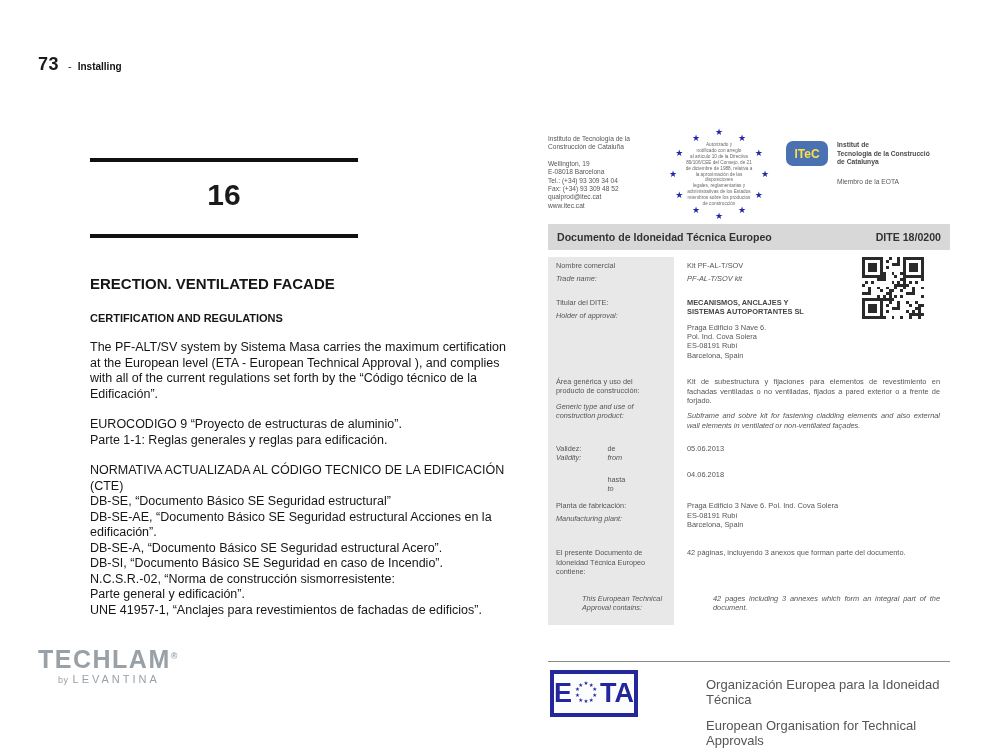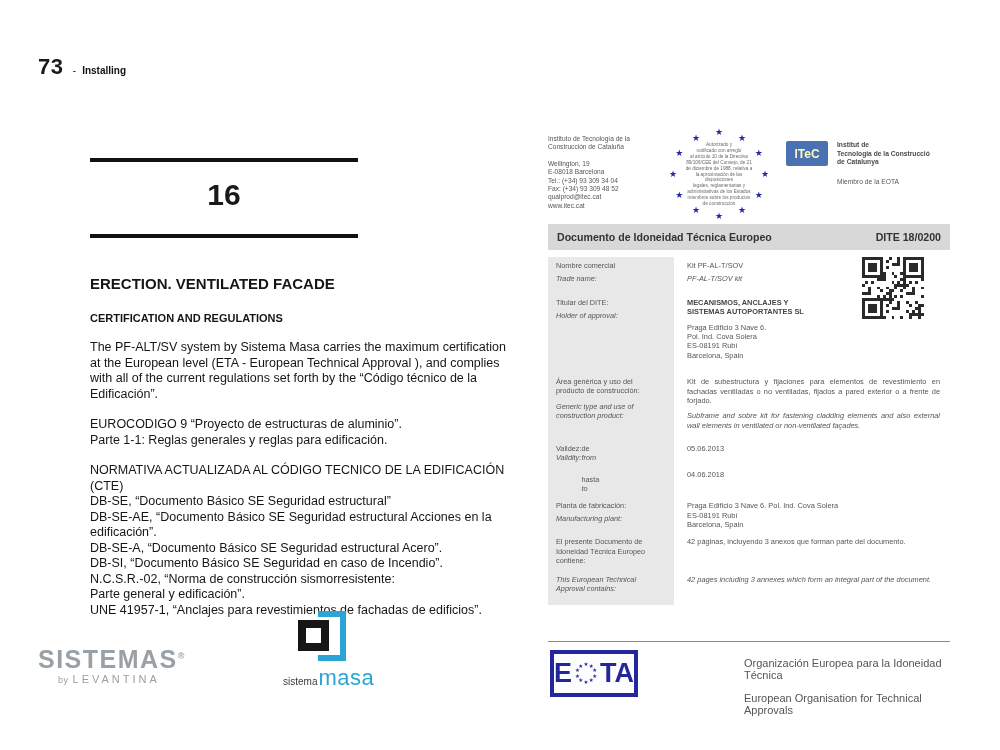--- a/index.html
+++ b/index.html
@@ -3,21 +3,21 @@
 <meta charset="utf-8">
 <style>
   html,body{margin:0;padding:0;background:#fff;}
   .page{position:relative;width:1000px;height:750px;background:#fff;overflow:hidden;
         font-family:"Liberation Sans","DejaVu Sans",sans-serif;color:#1a1a1a;}
   .pre{white-space:pre-line;}
   .italic{font-style:italic;}
 
   
   .page-header{position:absolute;left:38px;top:54px;display:flex;align-items:baseline;}
-  .page-num{font-size:22px;font-weight:bold;letter-spacing:0.5px;}
+  .page-num{font-size:18px;font-weight:bold;letter-spacing:0.5px;}
   .page-dash{font-size:11px;margin-left:9px;color:#222;}
   .page-label{font-size:10px;font-weight:600;margin-left:6px;color:#111;}
 
   
   .chapter{position:absolute;left:90px;top:158px;width:268px;
            border-top:4px solid #111;border-bottom:4px solid #111;}
   .chapter-num{text-align:center;font-size:30px;font-weight:bold;
                padding:17px 0 23px;line-height:32px;}
 
   
@@ -29,23 +29,23 @@
 
   
   .certificate{position:absolute;left:548px;top:126px;width:402px;color:#5a5a5a;}
   .cert-header{display:flex;height:96px;}
   .issuer-left{width:116px;font-size:6.6px;line-height:8.4px;color:#565656;padding-top:9px;}
   .issuer-left .addr{margin-top:8px;}
   .eu-circle{position:relative;width:106px;height:96px;margin-left:2px;flex:none;}
   .eu-notice{position:absolute;left:50%;top:50%;transform:translate(-50%,-50%);
              width:72px;font-size:4.7px;line-height:5.9px;text-align:center;color:#6a6a6a;}
   .itec-block{flex:1;display:flex;padding-top:15px;padding-left:14px;}
-  .itec-box{width:42px;height:25px;background:var(--itec_blue,#4a72b2);color:#fef9c3;
+  .itec-box{width:42px;height:25px;background:var(--itec_blue,#4a72b2);color:#fde047;
             font-weight:bold;font-size:12px;display:flex;align-items:center;
-            justify-content:center;border-radius:2px;flex:none;}
+            justify-content:center;border-radius:7px;flex:none;}
   .itec-right{margin-left:9px;font-size:6.7px;line-height:8.6px;color:#565656;}
   .itec-right .bold-name{font-weight:bold;color:#4a4a4a;}
   .member-note{margin-top:11px;}
 
   .cert-titlebar{margin-top:2px;height:26px;background:#d8d8d8;display:flex;
                  justify-content:space-between;align-items:center;padding:0 9px;
                  font-size:10.6px;font-weight:bold;color:#333;}
 
   .cert-body{position:relative;margin-top:7px;}
   .cert-body::before{content:"";position:absolute;left:0;top:0;bottom:0;width:126px;
@@ -54,33 +54,33 @@
   .lbl{width:126px;flex:none;box-sizing:border-box;padding:4px 6px 4px 8px;
        font-size:7.3px;line-height:9.2px;color:#555;}
   .val{flex:1;box-sizing:border-box;padding:4px 10px 4px 13px;
        font-size:7.4px;line-height:9.4px;color:#555;}
   .val.qr-clear{padding-right:86px;}
   .gap4{margin-top:4px;}
   .gap6{margin-top:6px;}
   .bold-val{font-weight:bold;color:#454545;}
   .just{text-align:justify;}
   .validity-flex{display:flex;}
-  .validity-sub{}
+  .validity-sub{margin-left:26px;}
   .mt12{margin-top:12px;}
   .mt16{margin-top:16px;}
   .qr{position:absolute;right:26px;top:0;width:62px;height:62px;}
 
   .cert-divider{margin-top:36px;border-top:1.5px solid #8a8a8a;}
   .cert-eota{display:flex;margin-top:8px;align-items:flex-start;}
   .eota-box{width:88px;height:47px;border:4px solid var(--eota_blue,#23279b);
             background:#fcfdff;box-sizing:border-box;display:flex;align-items:center;
             justify-content:center;color:var(--eota_blue,#23279b);font-weight:bold;
             font-size:27px;margin-left:2px;flex:none;letter-spacing:0;}
   .eota-o{position:relative;width:26px;height:26px;display:inline-block;margin:0 1px;}
-  .eota-text{margin-left:106px;padding-top:7px;font-size:11px;color:#555;}
+  .eota-text{margin-left:68px;padding-top:7px;font-size:13px;color:#555;}
   .eota-text .l2{margin-top:11px;}
 
   
   .techlam{position:absolute;left:38px;top:643px;color:var(--techlam_gray,#99a1a7);}
   .techlam-name{font-size:25px;font-weight:bold;letter-spacing:1.5px;line-height:26px;}
   .techlam-name sup{font-size:9px;letter-spacing:0;}
   .techlam-by{margin-top:1px;margin-left:20px;font-size:11px;letter-spacing:3px;}
   .techlam-by .by{font-size:9px;letter-spacing:0.5px;margin-right:4px;}
 
   .masa{position:absolute;left:283px;top:611px;}
@@ -250,32 +250,32 @@
           <div>Planta de fabricación:</div>
           <div class="italic gap4">Manufacturing plant:</div>
         </div>
         <div class="val">
           <div class="pre">Praga Edificio 3 Nave 6. Pol. Ind. Cova Solera
 ES-08191 Rubí
 Barcelona, Spain</div>
         </div>
       </div>
 
-      <div class="crow" style="">
+      <div class="crow" style="margin-top:11px;">
         <div class="lbl">
           <div class="pre">El presente Documento de
 Idoneidad Técnica Europeo
 contiene:</div>
         </div>
         <div class="val">
           <div>42 páginas, incluyendo 3 anexos que forman parte del documento.</div>
         </div>
       </div>
 
-      <div class="crow" style="margin-top:2px;padding-bottom:8px;">
+      <div class="crow" style="margin-top:10px;padding-bottom:8px;padding-left:26px;">
         <div class="lbl">
           <div class="pre italic">This European Technical
 Approval contains:</div>
         </div>
         <div class="val">
           <div class="just italic">42 pages including 3 annexes which form an integral part of the document.</div>
         </div>
       </div>
 
       <div class="qr"><svg viewBox="0 0 21 21" width="100%" height="100%" shape-rendering="crispEdges">
@@ -493,31 +493,21 @@
       </div>
       <div class="eota-text">
         <div>Organización Europea para la Idoneidad Técnica</div>
         <div class="l2">European Organisation for Technical Approvals</div>
       </div>
     </div>
   </div>
 
   <div class="techlam">
     <div class="techlam-name">
-      <span>SISTEMAS</span><sup>®</sup>
+      <span>TECHLAM</span><sup>®</sup>
     </div>
     <div class="techlam-by">
       <span class="by">by</span><span>LEVANTINA</span>
     </div>
   </div>
 
-  <div class="masa">
-    <div class="masa-graphic">
-      <div class="masa-bracket"></div>
-      <div class="masa-square"></div>
-    </div>
-    <div class="masa-text">
-      <span class="masa-prefix">sistema</span>
-      <span class="masa-name">masa</span>
-    </div>
-  </div>
 
 </div>
 
 </body></html>

